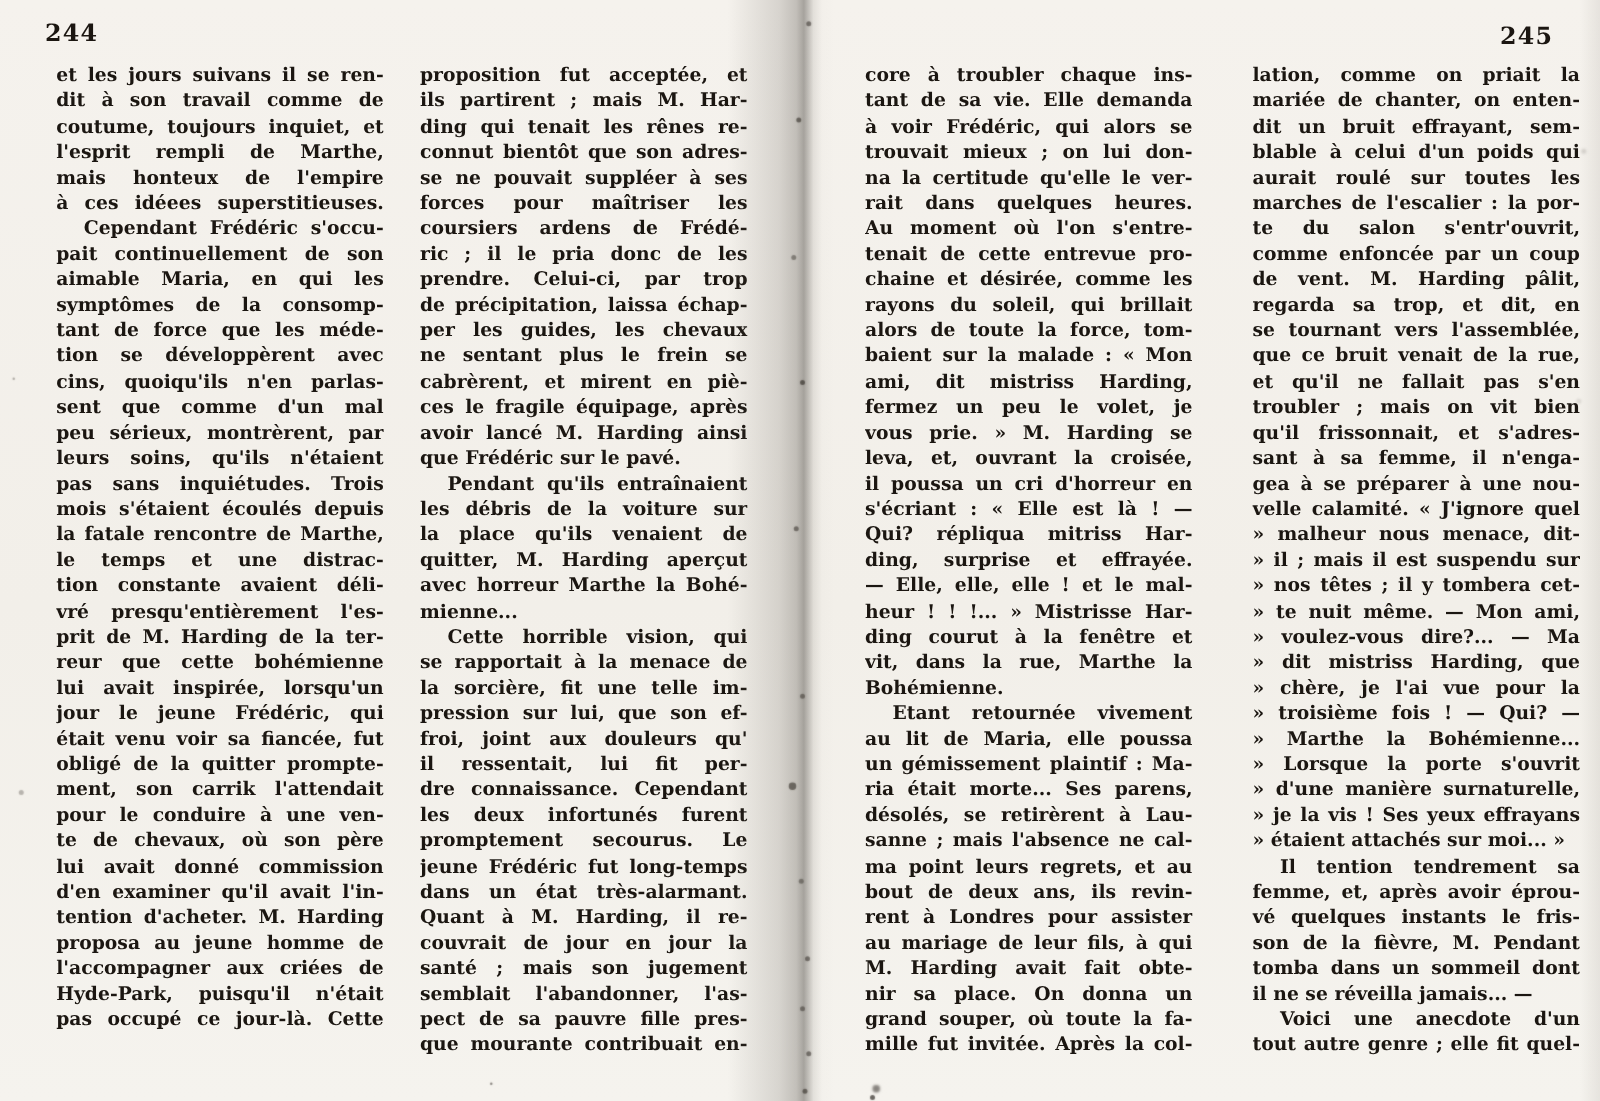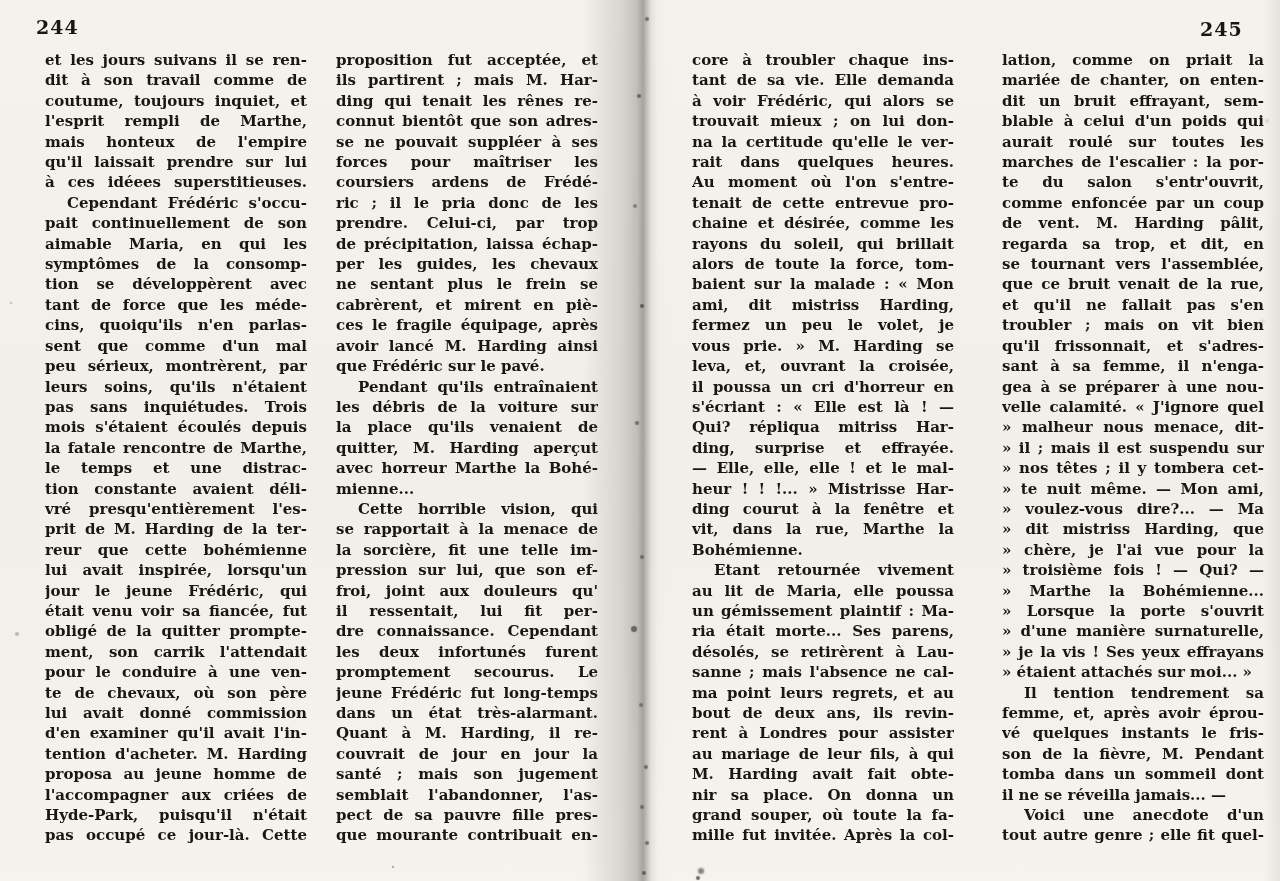--- a/index.html
+++ b/index.html
@@ -77,28 +77,27 @@
 <div class="scan">
 
   <div class="page page-left">
     <div class="page-number">244</div>
     <div class="col c0">
         <div class="line">et les jours suivans il se ren-</div>
         <div class="line">dit à son travail comme de</div>
         <div class="line">coutume, toujours inquiet, et</div>
         <div class="line">l'esprit rempli de Marthe,</div>
         <div class="line">mais honteux de l'empire</div>
-        <div class="line">qu'il laissait prendre sur lui</div>
         <div class="line">à ces idéees superstitieuses.</div>
         <div class="line ind">Cependant Frédéric s'occu-</div>
         <div class="line">pait continuellement de son</div>
         <div class="line">aimable Maria, en qui les</div>
         <div class="line">symptômes de la consomp-</div>
+        <div class="line">tant de force que les méde-</div>
         <div class="line">tion se développèrent avec</div>
-        <div class="line">tant de force que les méde-</div>
         <div class="line">cins, quoiqu'ils n'en parlas-</div>
         <div class="line">sent que comme d'un mal</div>
         <div class="line">peu sérieux, montrèrent, par</div>
         <div class="line">leurs soins, qu'ils n'étaient</div>
         <div class="line">pas sans inquiétudes. Trois</div>
         <div class="line">mois s'étaient écoulés depuis</div>
         <div class="line">la fatale rencontre de Marthe,</div>
         <div class="line">le temps et une distrac-</div>
         <div class="line">tion constante avaient déli-</div>
         <div class="line">vré presqu'entièrement l'es-</div>

